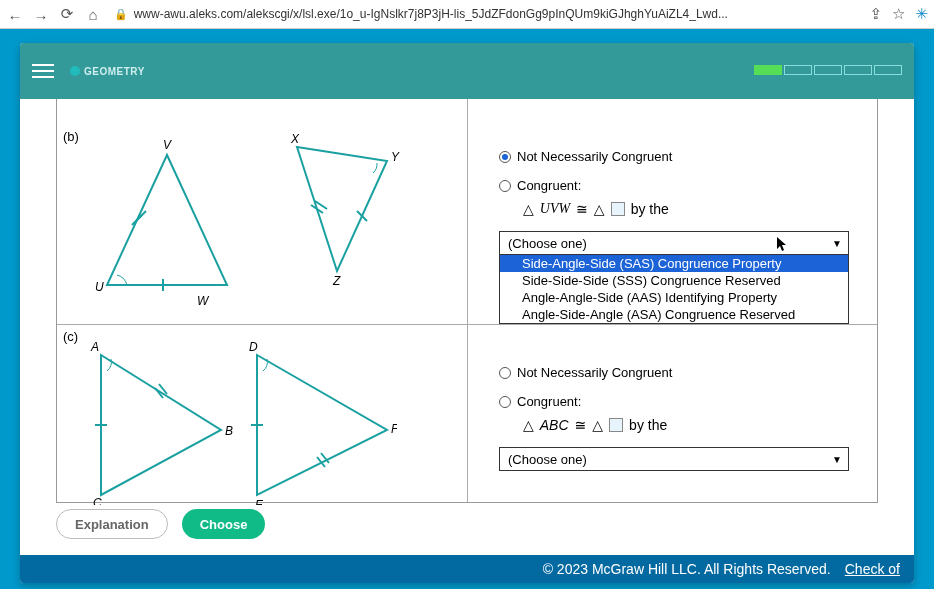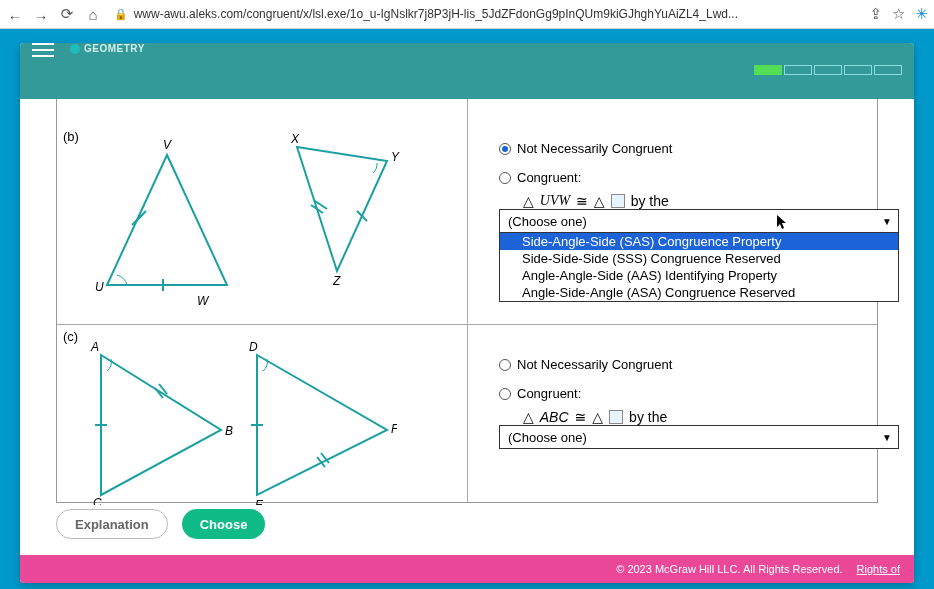--- a/index.html
+++ b/index.html
@@ -12,21 +12,21 @@
   .chrome .url-box { flex: 1; display: flex; align-items: center; gap: 6px; background: #fff; border-radius: 12px; height: 22px; padding: 0 4px; overflow: hidden; white-space: nowrap; font-size: 12px; color: #333; }
   .chrome .lock { font-size: 11px; }
   .chrome .right-icons { display: flex; gap: 10px; font-size: 15px; color: #555; }
 
   
   .stage { position: absolute; left: 0; right: 0; top: 29px; bottom: 0; background: #0099cc; padding: 14px 0 0 0; }
 
   .panel { position: relative; margin: 0 20px; background: #fff; border-radius: 4px; height: 540px; box-shadow: 0 3px 8px rgba(0,0,0,.25); overflow: hidden; }
 
   
-  .teal-bar { background: #399; color: #fff; height: 56px; display: flex; padding: 0 12px; position: relative; }
+  .teal-bar { background: #399; color: #fff; height: 56px; display: flex; align-items: center; padding: 0 12px; position: relative; }
   .hamburger { width: 22px; display: flex; flex-direction: column; gap: 4px; cursor: pointer; margin-right: 16px; }
   .hamburger span { display:block; height: 2px; background: #fff; }
   .teal-titles { display:flex; flex-direction:column; }
   .teal-cat { font-size: 10px; font-weight: bold; letter-spacing: .5px; color: #cfeeee; display:flex; align-items:center; gap:4px; }
   .teal-cat::before { content:""; display:inline-block; width:10px; height:10px; border-radius:50%; background:#2bb; }
   .teal-title { font-size: 15px; font-weight: bold; margin-top: 2px; }
   .progress-bar { position:absolute; right:12px; top:22px; display:flex; gap:2px; }
   .progress-bar .seg { width: 28px; height: 10px; border: 1px solid #8dd; background: transparent; }
   .progress-bar .seg.fill { background: #5d5; border-color:#5d5; }
 
@@ -34,65 +34,65 @@
   .content { position: relative; height: calc(100% - 56px); }
 
   .worksheet { position:absolute; left:36px; top:0; right:36px; bottom:80px; border:1px solid #999; border-top:none; background:#fff; }
   .worksheet .vline { position:absolute; left:50%; top:0; bottom:0; width:1px; background:#aaa; }
 
   .dn-tab { position:absolute; left:77px; top:0; width:36px; height:20px; border:1px solid #aaa; border-top:none; display:flex; align-items:center; justify-content:center; color:#1b8; font-size:14px; cursor:pointer; background:#fff; }
 
   .row { position:absolute; left:0; right:0; }
   .row .label { position:absolute; left:6px; top:4px; font-size:13px; }
   .row .left-cell { position:absolute; left:0; width:50%; top:0; bottom:0; }
-  .row .right-cell { position:absolute; right:0; width:50%; top:0; bottom:0; padding: 12px 16px 12px 32px; }
+  .row .right-cell { position:absolute; right:0; width:50%; top:8px; bottom:0; padding: 12px 16px 12px 32px; }
   .row .hline { position:absolute; left:0; right:0; bottom:0; height:1px; background:#aaa; }
 
   .row-b { top:26px; height:200px; }
   .row-c { top:226px; height:190px; }
 
   .tri-svg { display:block; }
 
   
   .radio { display:flex; align-items:center; gap:6px; font-size:13px; margin: 4px 0; }
   .radio .dot { width:12px; height:12px; border:1px solid #555; border-radius:50%; display:inline-flex; align-items:center; justify-content:center; }
   .radio .dot.sel::after { content:""; width:6px; height:6px; background:#1b63d6; border-radius:50%; }
   .cong-line { margin-left: 24px; font-size: 14px; display:flex; align-items:center; gap:6px; margin-top:8px; }
   .fill-box { display:inline-block; width:14px; height:14px; border:1px solid #888; background:#e8f4fb; vertical-align:middle; }
 
-  .dropdown { margin-top:0; position:relative; width: 400px; }
+  .dropdown { margin-top:14px; position:relative; width: 350px; }
   .dd-btn { border:1px solid #333; height:24px; display:flex; align-items:center; padding:0 8px; font-size:13px; background:#fff; cursor:pointer; position:relative; }
   .dd-btn .caret { position:absolute; right:6px; font-size:10px; }
   .dd-list { position:absolute; top:24px; left:0; right:0; background:#fff; border:1px solid #333; border-top:none; z-index: 50; }
   .dd-item { padding:1px 22px; font-size:13px; cursor:pointer; }
   .dd-item.hl { background:#1b63d6; color:#fff; }
 
   .cursor { position:absolute; width:12px; height:16px; pointer-events:none; }
 
   
   .btn-row { position:absolute; left:36px; bottom:44px; display:flex; gap:14px; }
   .pill { height:30px; padding:0 18px; border-radius:16px; font-size:13px; font-weight:bold; display:flex; align-items:center; cursor:pointer; }
   .pill.outline { background:#fff; border:1px solid #bbb; color:#666; }
   .pill.filled { background:#1b8; color:#fff; border:none; }
 
   
-  .footer { position:absolute; left:0; right:0; bottom:0; height:28px; background:#ec4899; color:#fff; display:flex; align-items:center; justify-content:flex-end; padding:0 14px; font-size:11px; gap:14px; }
+  .footer { position:absolute; left:0; right:0; bottom:0; height:28px; background:#0369a1; color:#fff; display:flex; align-items:center; justify-content:flex-end; padding:0 14px; font-size:14px; gap:14px; }
   .footer a { color:#fff; text-decoration:underline; }
 </style>
 </head>
 <body>
 
 <div class="chrome">
   <span class="nav-btn">←</span>
   <span class="nav-btn">→</span>
   <span class="nav-btn">⟳</span>
   <span class="nav-btn">⌂</span>
   <div class="url-box">
     <span class="lock">🔒</span>
-    <span>www-awu.aleks.com/congruent/x/lsl.exe/1o_u-IgNslkr7j8P3jH-lis_5JdZFdonGg9pInQUm9kiGJhghYuAiZL4_Lwd...</span>
+    <span>www-awu.aleks.com/alekscgi/x/lsl.exe/1o_u-IgNslkr7j8P3jH-lis_5JdZFdonGg9pInQUm9kiGJhghYuAiZL4_Lwd...</span>
   </div>
   <div class="right-icons">
     <span>⇪</span>
     <span>☆</span>
     <span style="color:#18c">✳</span>
   </div>
 </div>
 
 <div class="stage">
   <div class="panel">
@@ -243,18 +243,18 @@
         </div>
       </div>
 
       <div class="btn-row">
         <div class="pill outline">Explanation</div>
         <div class="pill filled">Choose</div>
       </div>
 
       <div class="footer">
         <span>© 2023 McGraw Hill LLC. All Rights Reserved.</span>
-        <a>Rights of</a>
+        <a>Check of</a>
       </div>
 
     </div>
   </div>
 </div>
 
 </body></html>

